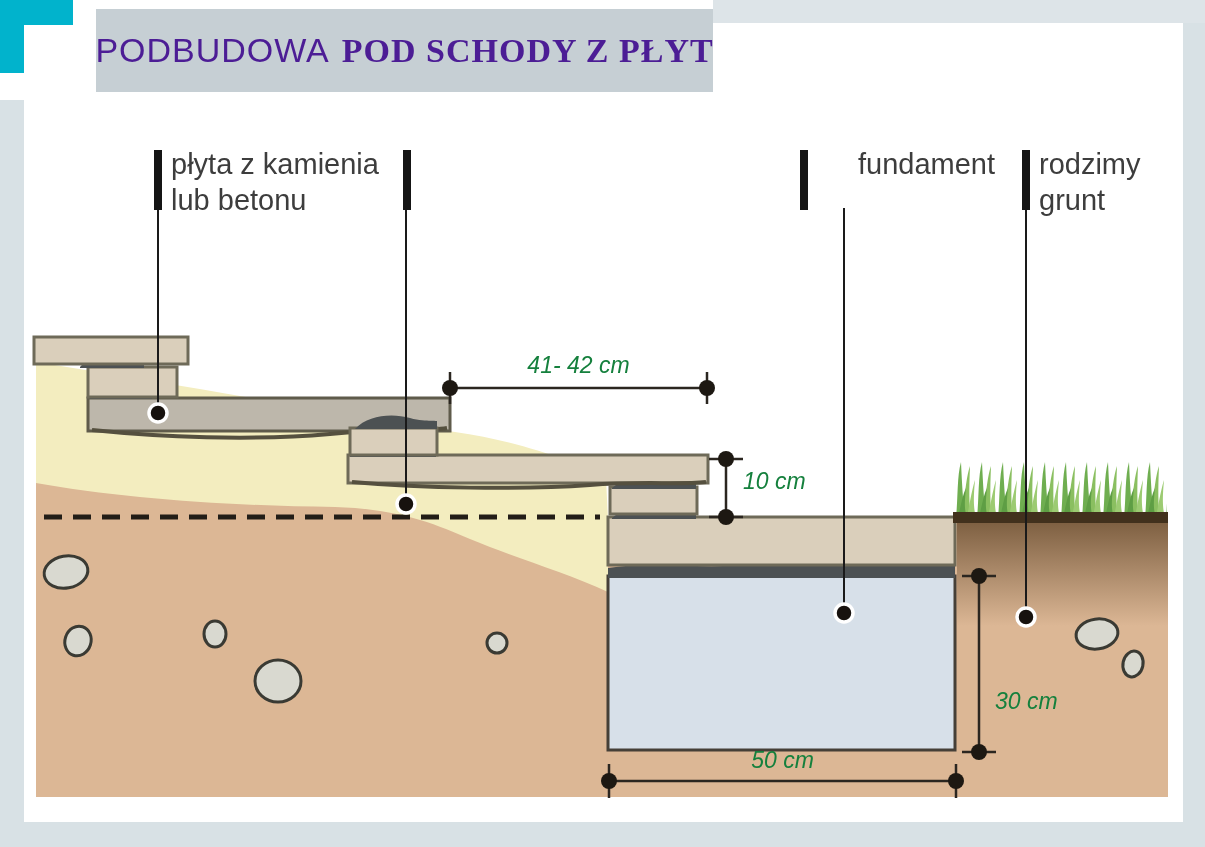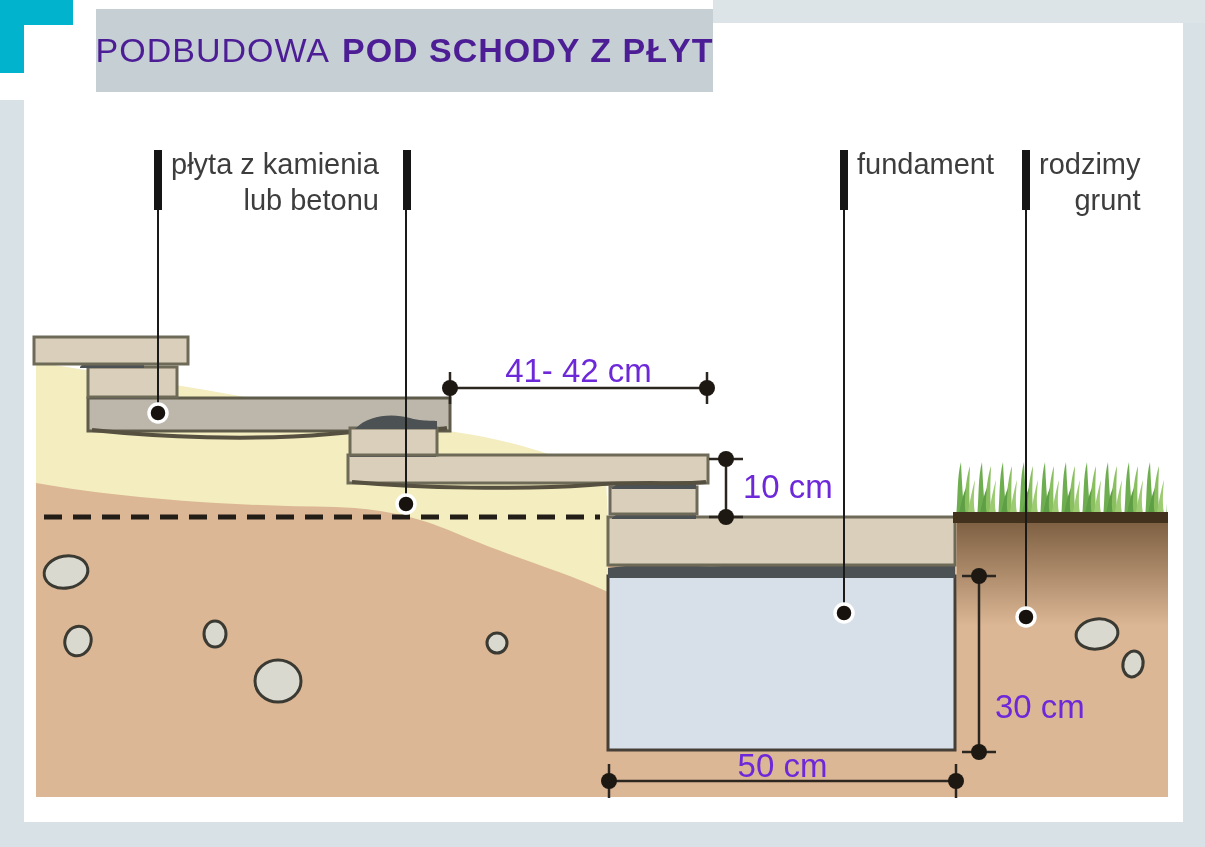--- a/index.html
+++ b/index.html
@@ -10,27 +10,27 @@
   .teal-v{position:absolute;left:0;top:0;width:24px;height:73px;background:#01b3cc;}
   .strip-left{position:absolute;left:0;top:100px;width:24px;height:722px;background:#d8e1e5;}
   .strip-bottom{position:absolute;left:0;top:822px;width:1205px;height:25px;background:#d8e1e5;}
   .strip-right{position:absolute;left:1183px;top:0;width:22px;height:847px;background:#d8e1e5;}
   .strip-top{position:absolute;left:713px;top:0;width:492px;height:23px;background:#dde4e8;}
   
   .titlebar{position:absolute;left:96px;top:9px;width:617px;height:83px;background:#c6cfd4;
             display:flex;align-items:center;justify-content:center;
             font-size:34px;color:#4c1d95;letter-spacing:1px;white-space:nowrap;}
   .titlebar .reg{font-weight:400;margin-right:12px;}
-  .titlebar .b{font-weight:700;}
+  .titlebar .b{font-weight:700;font-family:Liberation Serif, serif;}
   
-  .callout{position:absolute;top:146px;display:flex;color:#3d3d3d;text-align:right;}
+  .callout{position:absolute;top:146px;display:flex;color:#3d3d3d;}
   .callout .bar{width:8px;height:60px;background:#151515;margin-right:9px;flex:none;margin-top:4px;}
   .callout .txt{font-size:29px;line-height:36px;font-weight:400;white-space:nowrap;}
   
-  .dim{position:absolute;color:#6d28d9;font-size:33px;white-space:nowrap;}
+  .dim{position:absolute;color:#15803d;font-size:23px;white-space:nowrap;font-style:italic;}
   .svg-layer{position:absolute;left:0;top:0;}
 </style>
 </head>
 <body>
 
 <div id="page">
 
   <div class="teal-h"></div>
   <div class="teal-v"></div>
   <div class="strip-left"></div>
@@ -162,21 +162,21 @@
   <div class="callout" style="left:154px;">
     <div class="bar"></div>
     <div class="txt">
       <div>płyta z kamienia</div>
       <div>lub betonu</div>
     </div>
   </div>
   <div class="callout" style="left:403px;">
     <div class="bar"></div>
   </div>
-  <div class="callout" style="left:840px;">
+  <div class="callout" style="left:800px;gap:41px;">
     <div class="bar"></div>
     <div class="txt">
       <div>fundament</div>
     </div>
   </div>
   <div class="callout" style="left:1022px;">
     <div class="bar"></div>
     <div class="txt">
       <div>rodzimy</div>
       <div>grunt</div>

